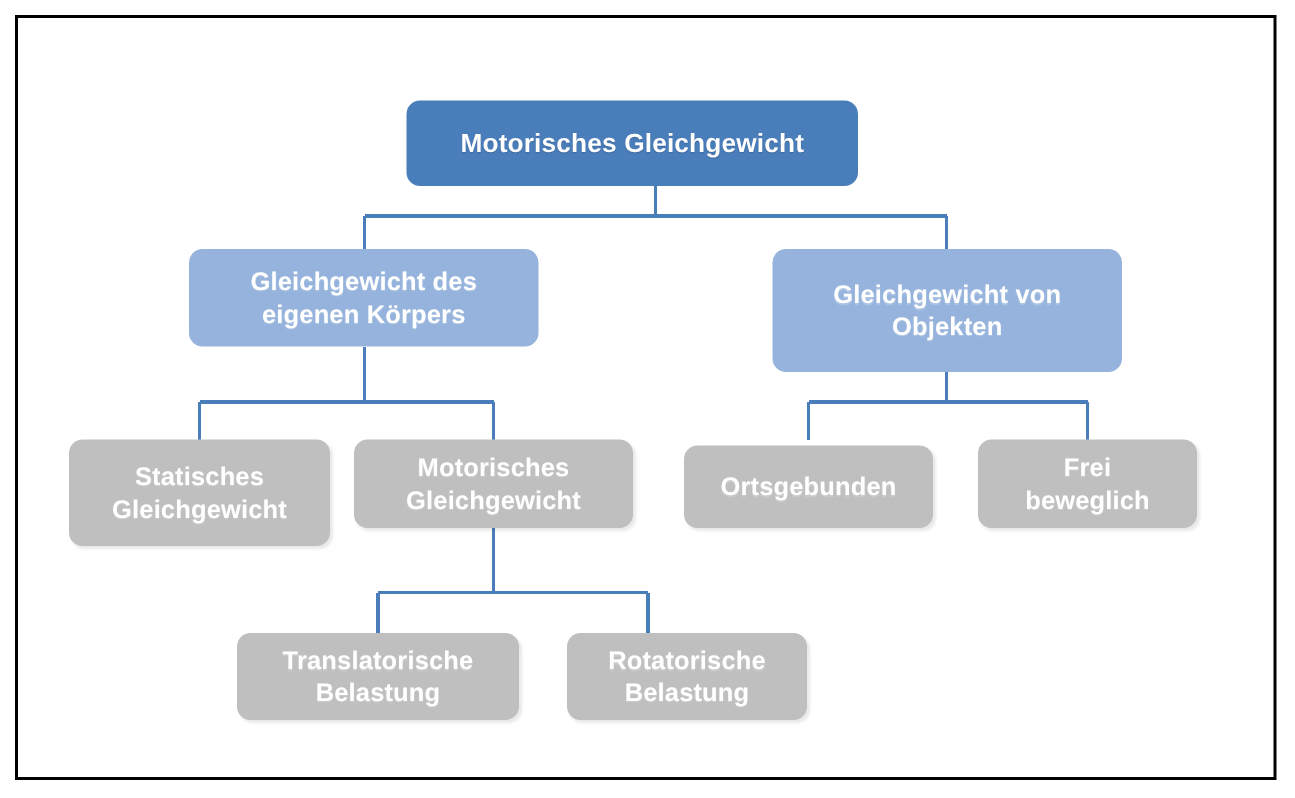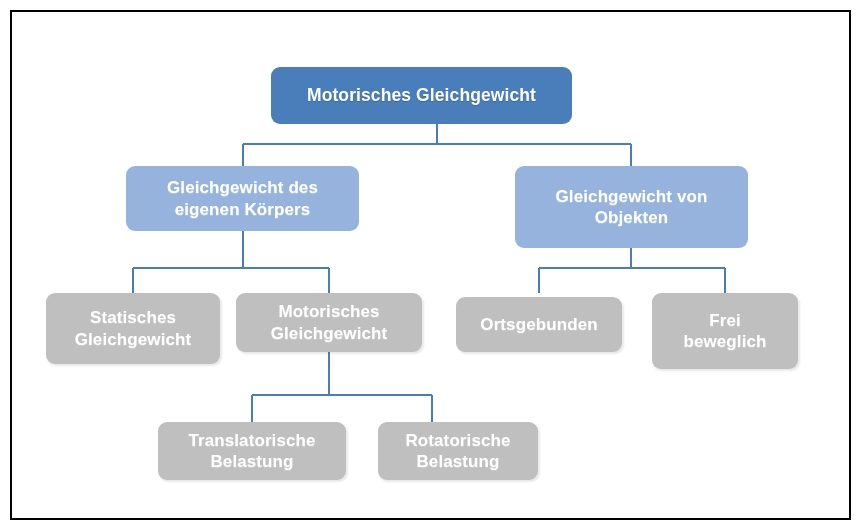--- a/index.html
+++ b/index.html
@@ -109,21 +109,21 @@
 Objekten</div>
 
     <div class="node node-gray" style="left:34px; top:281px; width:174px; height:71px;">Statisches
 Gleichgewicht</div>
 
     <div class="node node-gray" style="left:224px; top:281px; width:186px; height:59px;">Motorisches
 Gleichgewicht</div>
 
     <div class="node node-gray" style="left:444px; top:285px; width:166px; height:55px;">Ortsgebunden</div>
 
-    <div class="node node-gray" style="left:640px; top:281px; width:146px; height:76px;">Frei
+    <div class="node node-gray" style="left:640px; top:281px; width:146px; height:59px;">Frei
 beweglich</div>
 
     <div class="node node-gray" style="left:146px; top:410px; width:188px; height:58px;">Translatorische
 Belastung</div>
 
     <div class="node node-gray" style="left:345px; top:410px; width:160px; height:58px;margin-left:21px;">Rotatorische
 Belastung</div>
 
   </div>
 </div>

